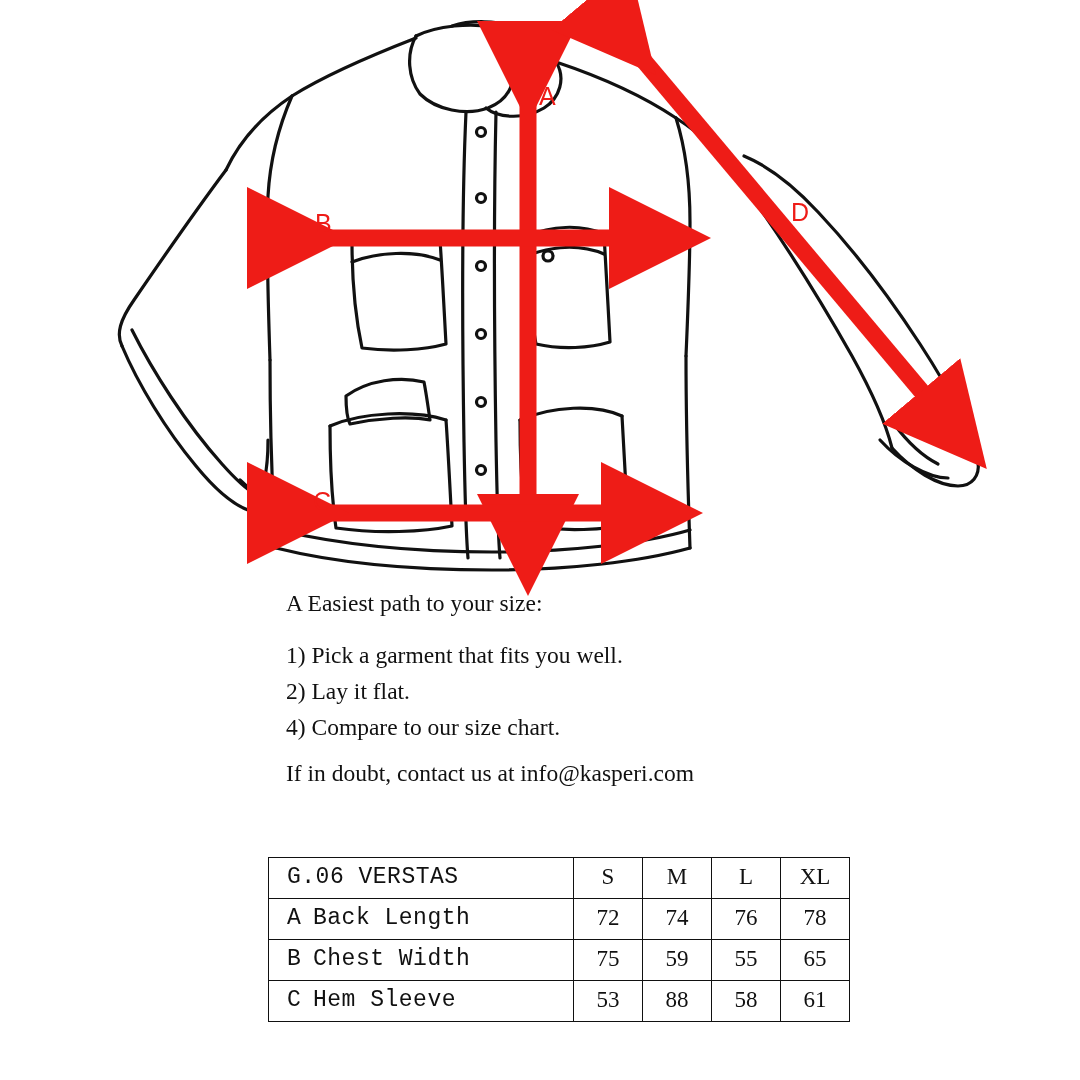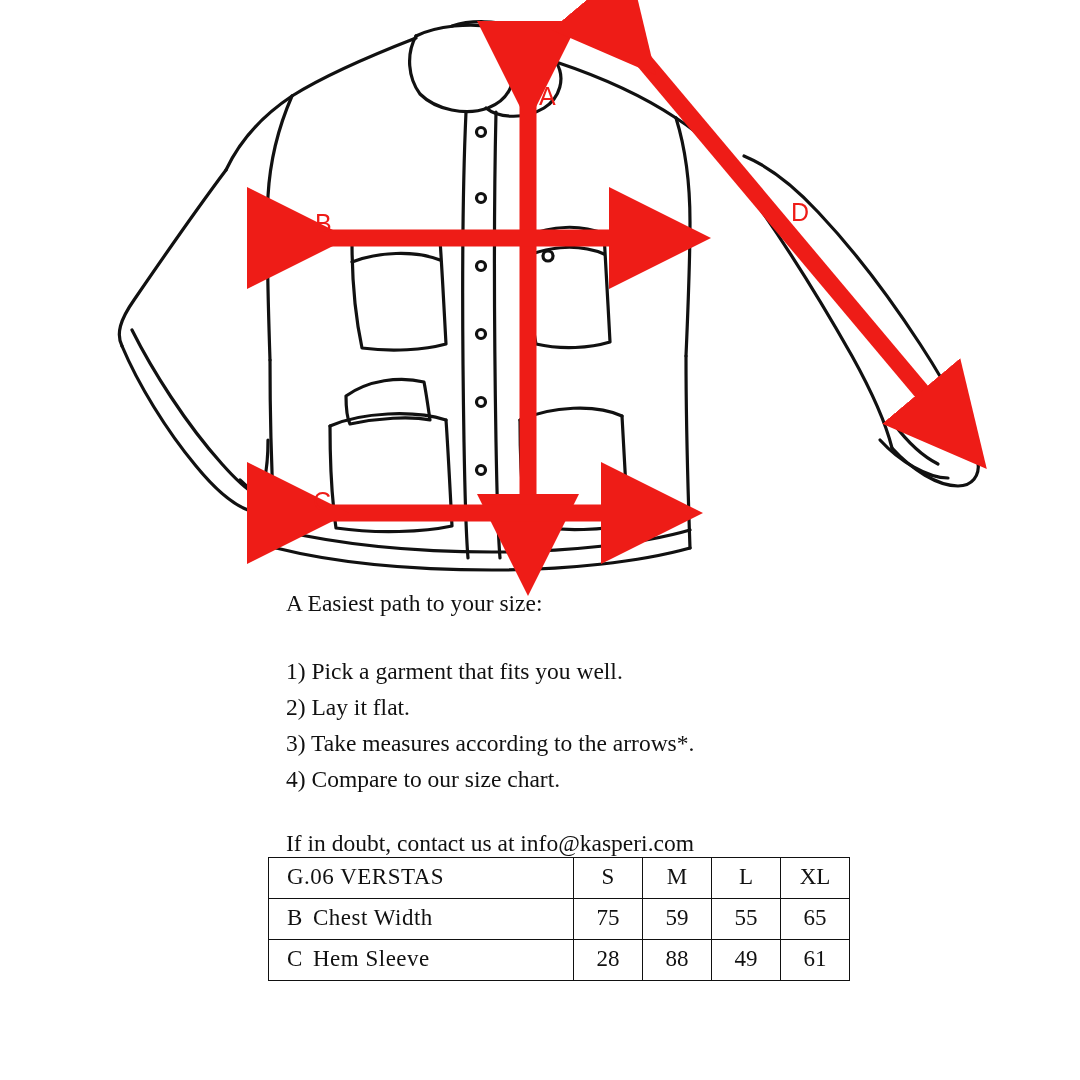--- a/index.html
+++ b/index.html
@@ -41,24 +41,24 @@
     width: 640px;
   }
   .instr-line {
     font-size: 23.5px;
     line-height: 36px;
     color: #111111;
     white-space: nowrap;
     font-family: "Liberation Serif", serif;
   }
   .instr-head {
-    margin-bottom: 32px;
+    margin-bottom: 16px;
   }
   .instr-contact {
-    margin-top: 28px;
+    margin-top: 10px;
   }
   #size-table {
     position: absolute;
     left: 268px;
     top: 857px;
     border-collapse: collapse;
     font-family: "Liberation Serif", serif;
   }
   #size-table td, #size-table th {
     border: 1.6px solid #111111;
@@ -67,20 +67,21 @@
     color: #111111;
     padding: 6px 10px 8px 10px;
     text-align: center;
     height: 26px;
   }
   #size-table td.rowhead, #size-table th.rowhead {
     text-align: left;
     width: 276px;
     padding-left: 18px;
     letter-spacing: 0.5px;
+    font-family: Liberation Mono, monospace;
   }
   #size-table td.sizecol, #size-table th.sizecol {
     width: 48px;
   }
   .rh-letter {
     display: inline-block;
     min-width: 26px;
   }
 </style>
 </head>
@@ -164,46 +165,52 @@
 
   <div class="measure-label" style="left:539px; top:82px;">A</div>
   <div class="measure-label" style="left:315px; top:209px;">B</div>
   <div class="measure-label" style="left:313px; top:487px;">C</div>
   <div class="measure-label" style="left:791px; top:198px;">D</div>
 
   <div id="instructions">
     <div class="instr-line instr-head">A  Easiest path to your size:</div>
     <div class="instr-line">1) Pick a garment that fits you well.</div>
     <div class="instr-line">2) Lay it flat.</div>
-    <div class="instr-line">3) Take measures according to the arrows*.</div>
     <div class="instr-line">4) Compare to our size chart.</div>
     <div class="instr-line instr-contact">If in doubt, contact us at info@kasperi.com</div>
   </div>
 
   <table id="size-table">
     <thead>
       <tr>
         <th class="rowhead">G.06 VERSTAS</th>
         <th class="sizecol">S</th>
         <th class="sizecol">M</th>
         <th class="sizecol">L</th>
         <th class="sizecol">XL</th>
       </tr>
     </thead>
     <tbody>
       <tr>
+        <td class="rowhead"><span class="rh-letter">A</span><span>Back Length</span></td>
+        <td class="sizecol">72</td>
+        <td class="sizecol">74</td>
+        <td class="sizecol">76</td>
+        <td class="sizecol">78</td>
+      </tr>
+      <tr>
         <td class="rowhead"><span class="rh-letter">B</span><span>Chest Width</span></td>
         <td class="sizecol">75</td>
         <td class="sizecol">59</td>
         <td class="sizecol">55</td>
         <td class="sizecol">65</td>
       </tr>
       <tr>
         <td class="rowhead"><span class="rh-letter">C</span><span>Hem Sleeve</span></td>
-        <td class="sizecol">28</td>
+        <td class="sizecol">53</td>
         <td class="sizecol">88</td>
-        <td class="sizecol">49</td>
+        <td class="sizecol">58</td>
         <td class="sizecol">61</td>
       </tr>
     </tbody>
   </table>
 
 </div>
 
 </body></html>

